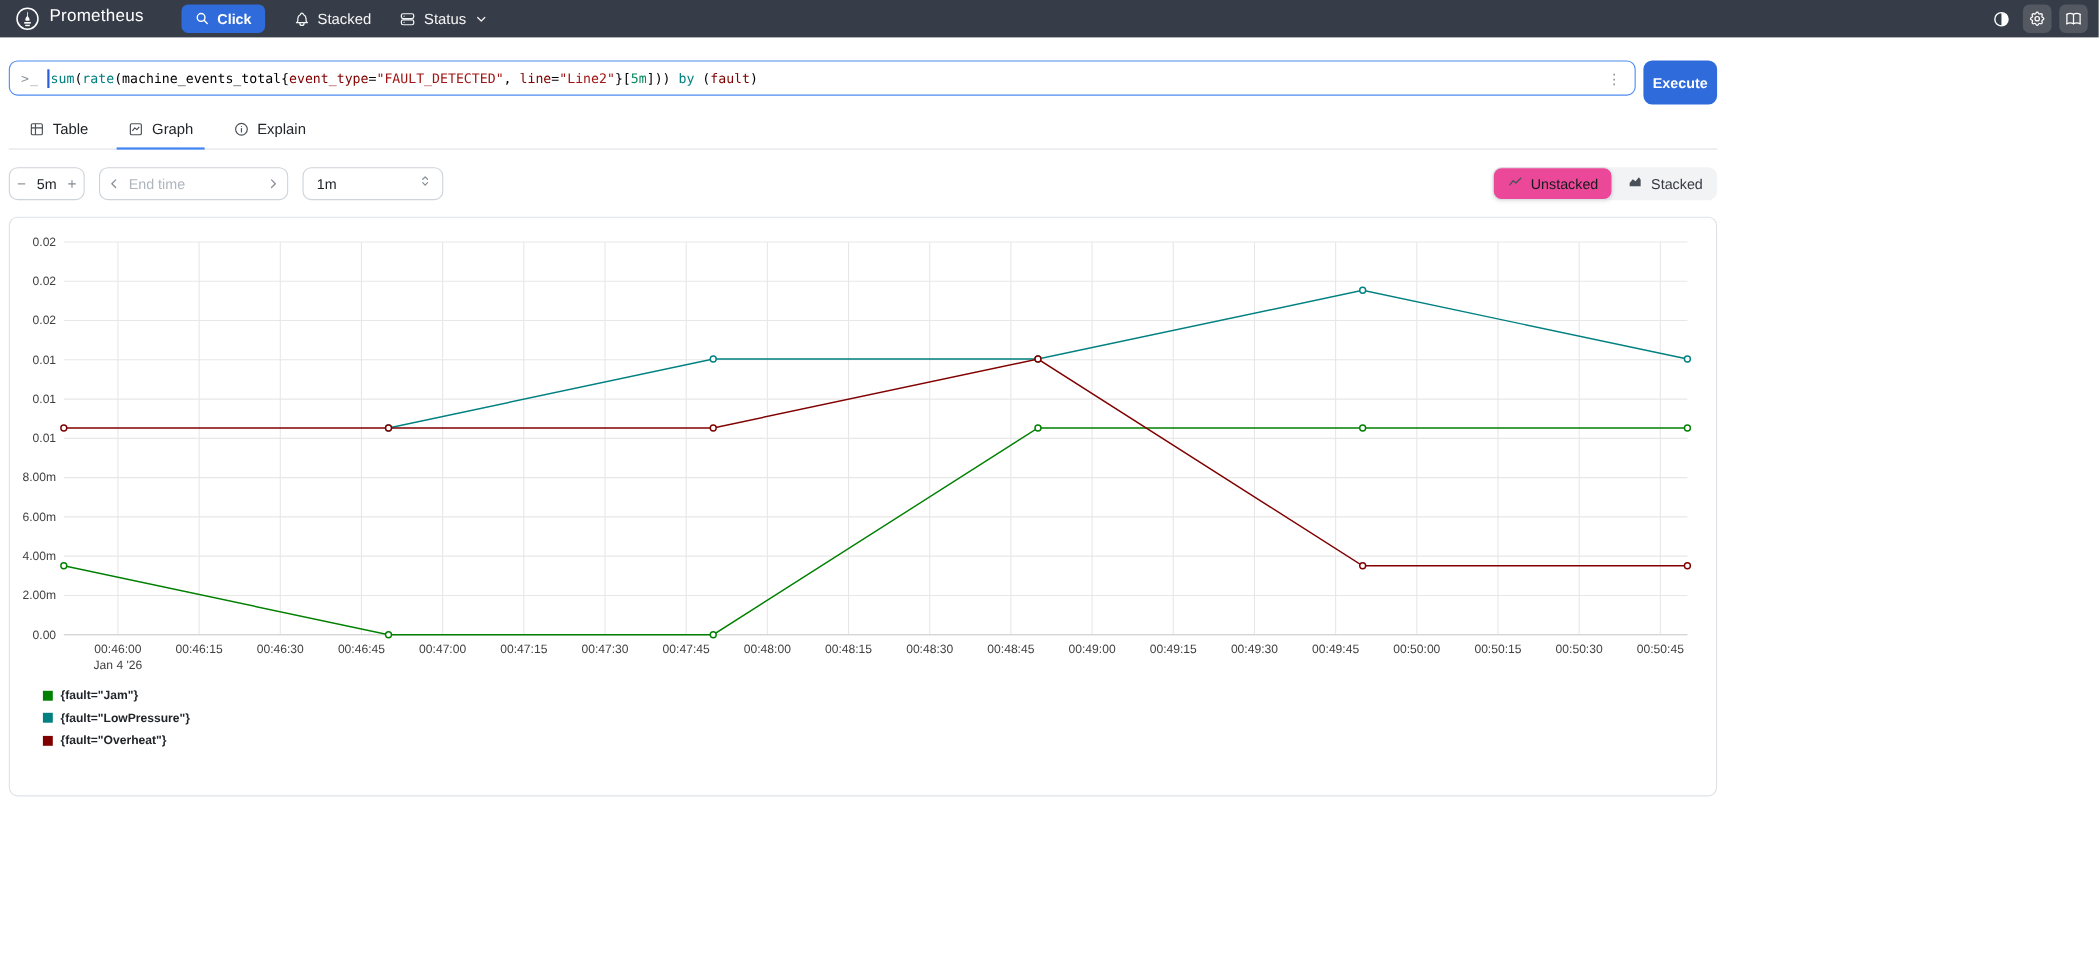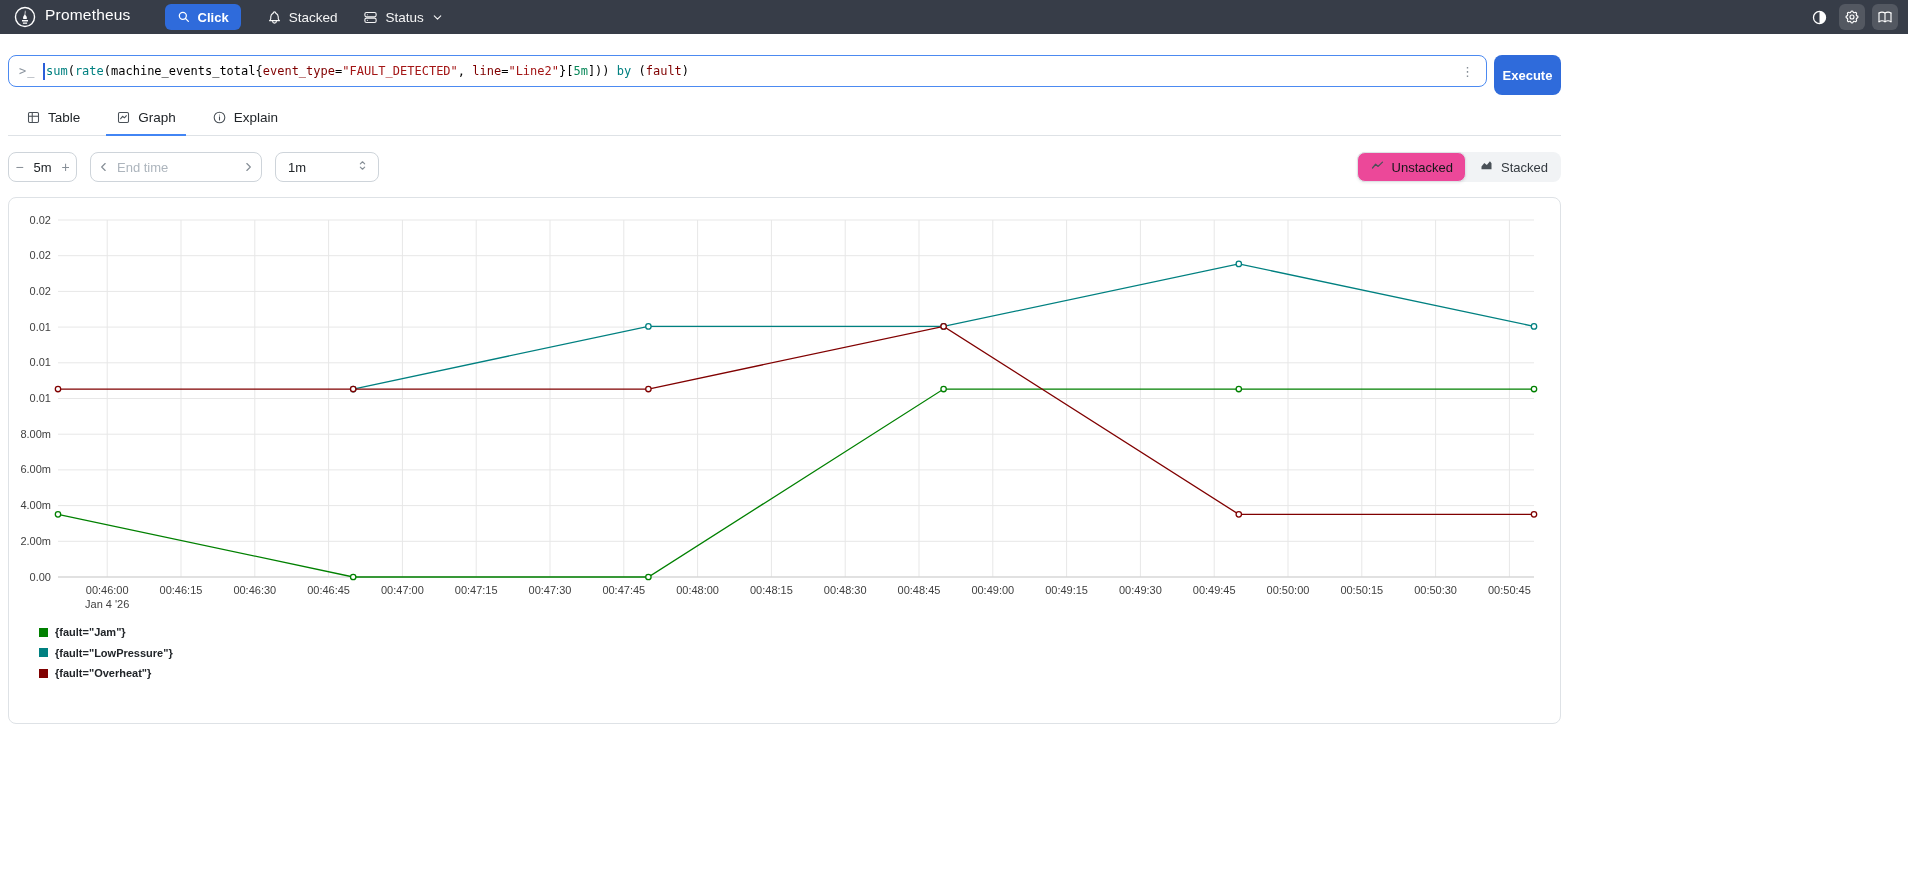--- a/index.html
+++ b/index.html
@@ -42,21 +42,21 @@
   
   .controls-row { margin-top:16px; display:flex; align-items:center; gap:13px; }
   .boxed-input { height:30px; border:1px solid #ced4da; border-radius:8px; background:#fff; display:flex; align-items:center; }
   .stepper { width:69px; }
   .stepper .step-btn { width:21px; text-align:center; color:#868e96; font-size:14px; border:none; background:none; cursor:pointer; }
   .stepper .step-value { flex:1; text-align:center; font-size:13px; color:#212529; }
   .endtime { width:172px; }
   .endtime .chev { width:26px; display:flex; justify-content:center; color:#868e96; cursor:pointer; }
   .endtime input { flex:1; border:none; outline:none; font-size:13px; color:#212529; min-width:0; background:transparent; }
   .endtime input::placeholder { color:#adb5bd; }
-  .res-select { width:104px; padding:0 8px 0 12px; justify-content:space-between; cursor:pointer; }
+  .res-select { width:128px; padding:0 8px 0 12px; justify-content:space-between; cursor:pointer; }
   .res-select .res-value { font-size:13px; color:#212529; }
   .seg-control { margin-left:auto; display:flex; background:#f1f3f5; border-radius:8px; }
   .seg { height:30px; padding:0 12px; display:flex; align-items:center; gap:7px; font-size:13px; font-weight:500;
          color:#343a40; border-radius:8px; border:1px solid transparent; cursor:pointer; background:transparent; }
   .seg.active { background:#ec4899; border-color:#dee2e6; box-shadow:0 1px 3px rgba(0,0,0,.08); color:#16181b; }
   .seg svg { color:#495057; }
 
   
   .graph-panel { margin-top:15px; width:1553px; height:527px; border:1px solid #dee2e6; border-radius:8px; background:#fff; overflow:hidden; }
   #chart-svg { display:block; }

